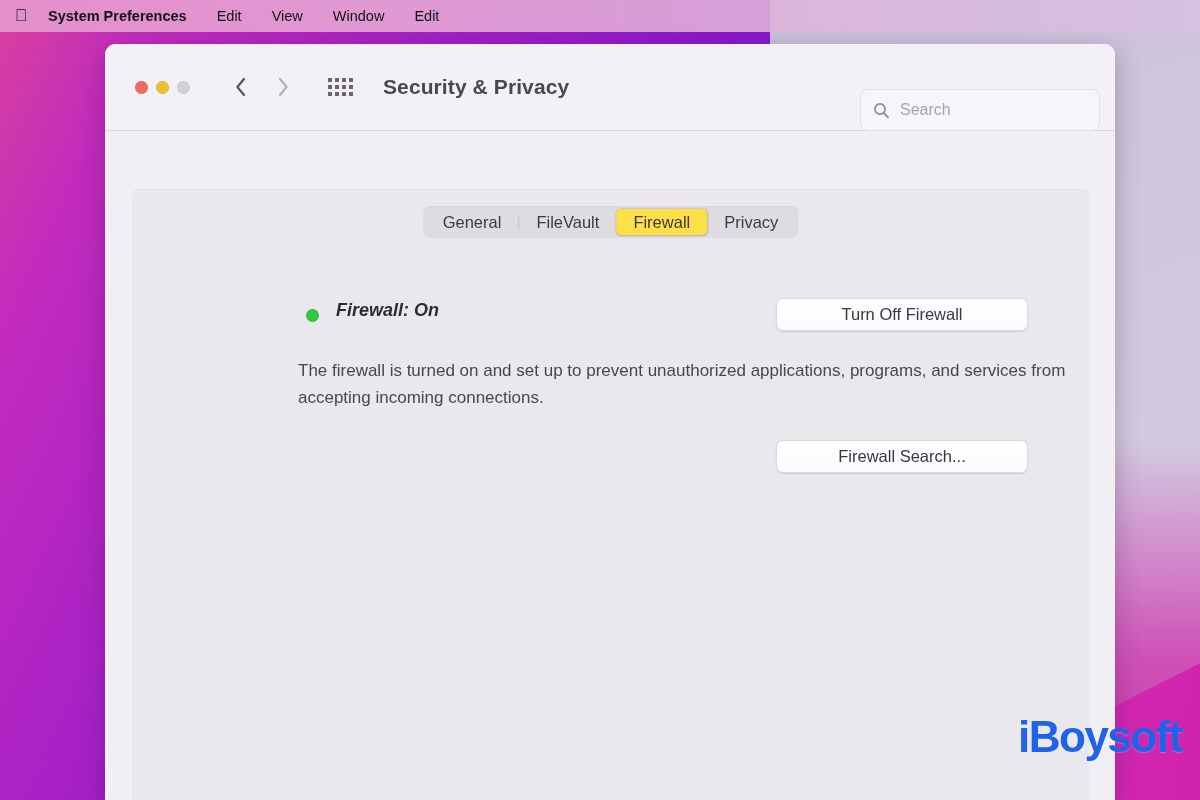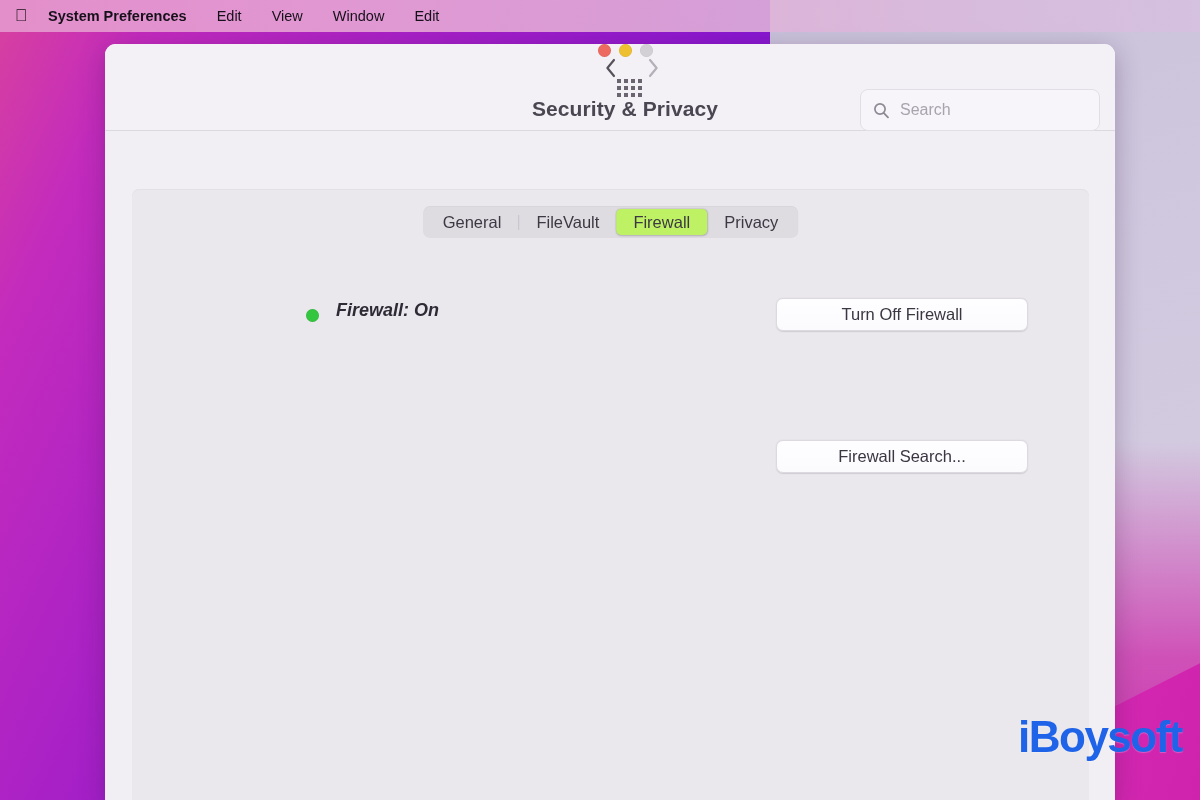--- a/index.html
+++ b/index.html
@@ -103,21 +103,20 @@
   }
 
   
   #toolbar {
     position: relative;
     height: 87px;
     background: #f4f1f6;
     border-bottom: 1px solid #dcd8e0;
     display: flex;
     align-items: center;
-    flex-direction: column;
   }
   #traffic {
     display: flex;
     align-items: center;
     gap: 8px;
     margin-left: 30px;
   }
   .light { width: 13px; height: 13px; border-radius: 50%; }
   .light.red    { background: #ec6a5f; box-shadow: inset 0 0 0 0.5px rgba(0,0,0,0.09); }
   .light.yellow { background: #eebf2f; box-shadow: inset 0 0 0 0.5px rgba(0,0,0,0.09); }
@@ -205,21 +204,21 @@
     height: 26px;
     padding: 0 17px;
     display: flex;
     align-items: center;
     font-size: 16.5px;
     color: #3d3944;
     border-radius: 5px;
     white-space: nowrap;
   }
   .tab.selected {
-    background: #bef264;
+    background: #fde047;
     box-shadow: 0 0.5px 2px rgba(0,0,0,0.18), 0 0 0 0.5px rgba(0,0,0,0.05);
   }
   .tab-sep {
     width: 1px;
     height: 15px;
     background: #c6c3cb;
     flex: none;
   }
 
   
@@ -361,20 +360,21 @@
         <div class="tab">Privacy</div>
       </div>
 
       <div id="status-row">
         <div id="status-dot"></div>
         <div id="status-label">Firewall: On</div>
       </div>
 
       <div class="mac-button" id="btn-turn-off">Turn Off Firewall</div>
 
+      <div id="description">The firewall is turned on and set up to prevent unauthorized applications, programs, and services from accepting incoming connections.</div>
 
       <div class="mac-button" id="btn-options">Firewall Search...</div>
 
     </div>
   </div>
 
   <div id="watermark">iBoysoft</div>
 </div>
 
 </body></html>

